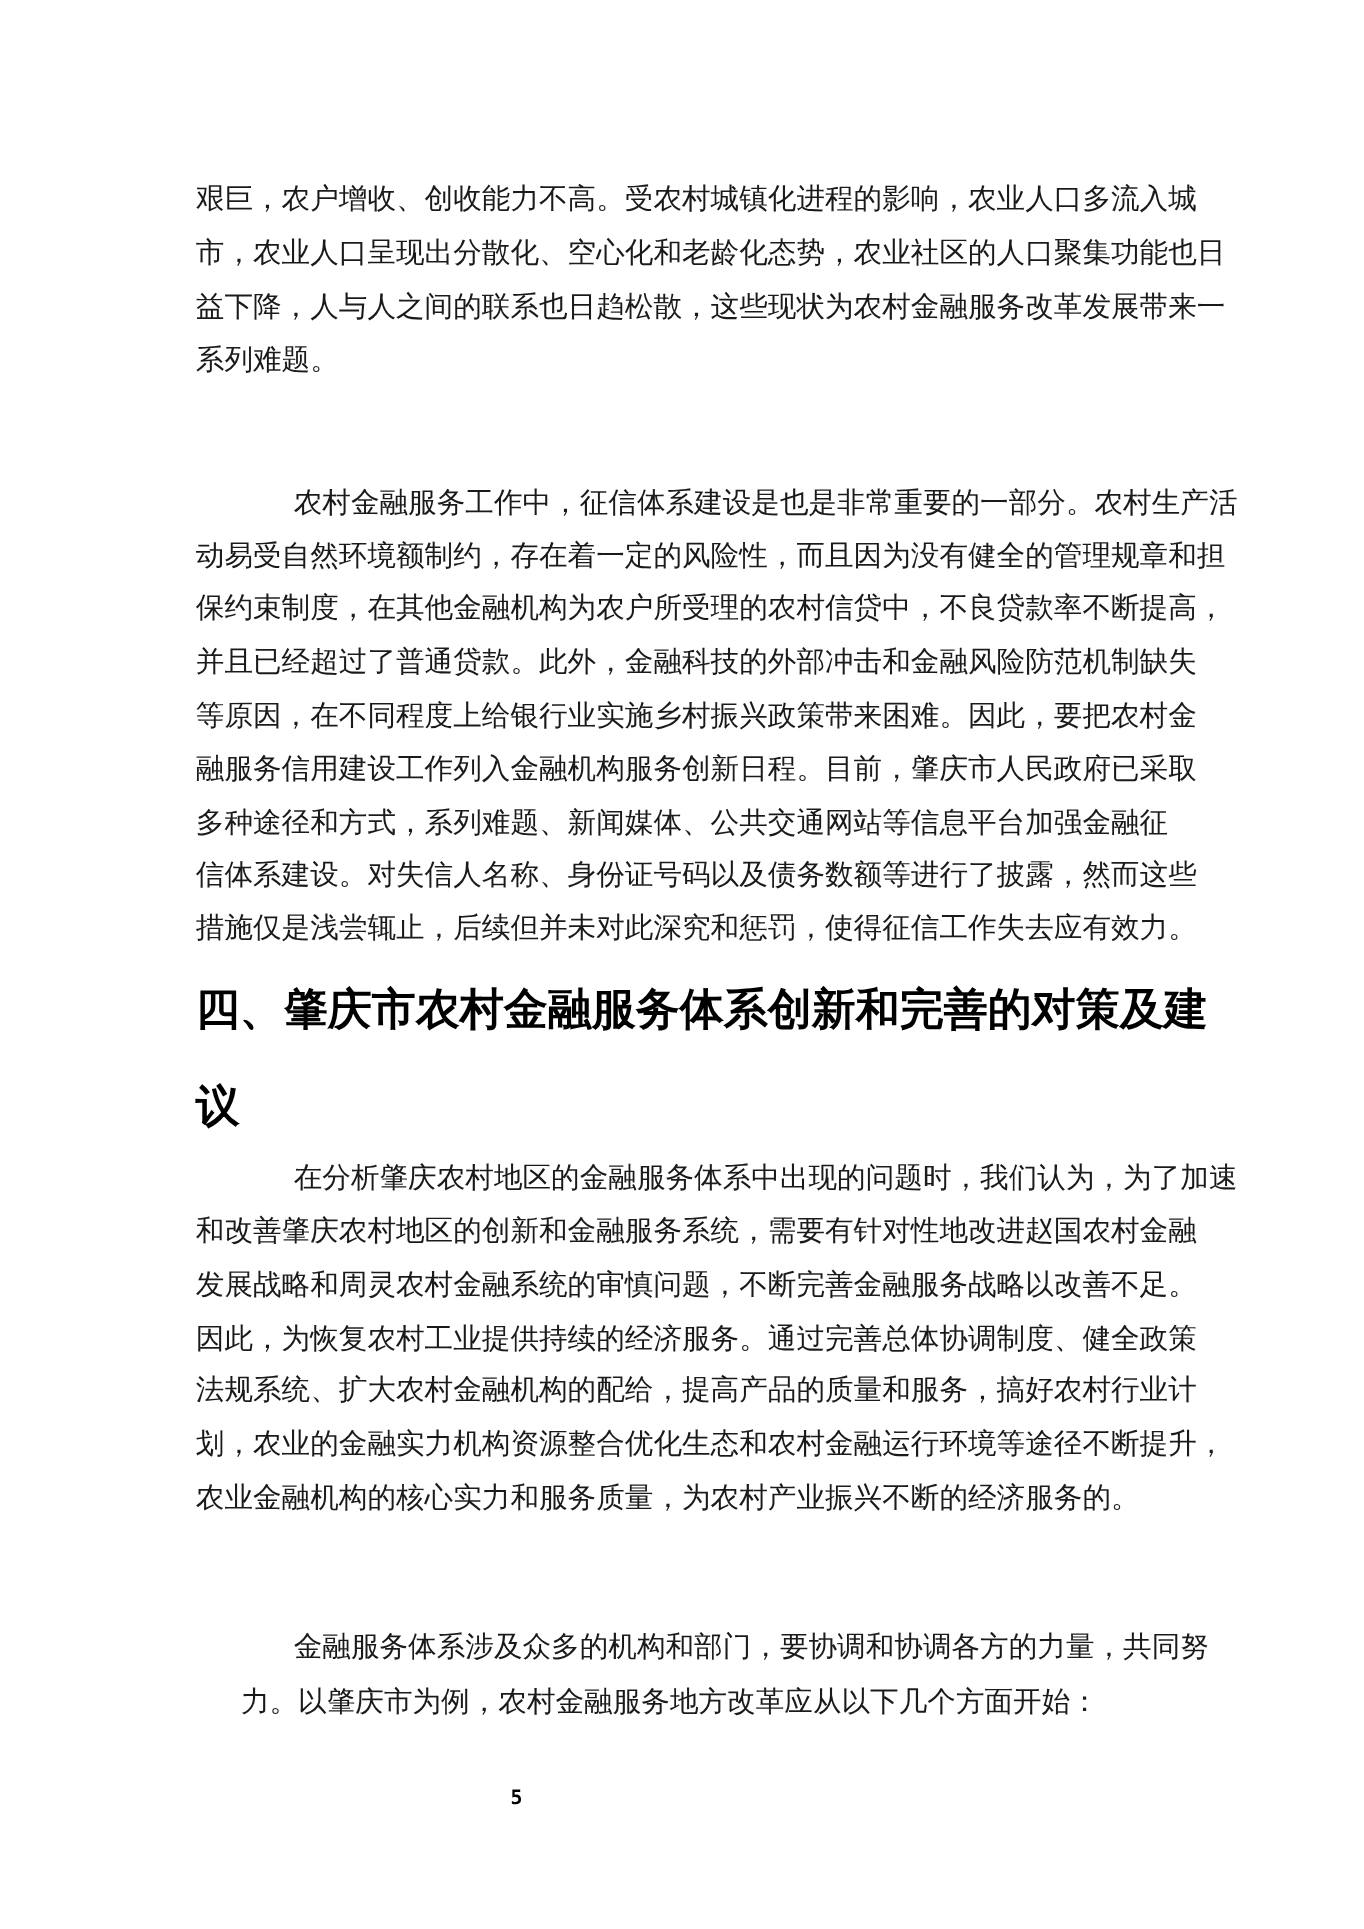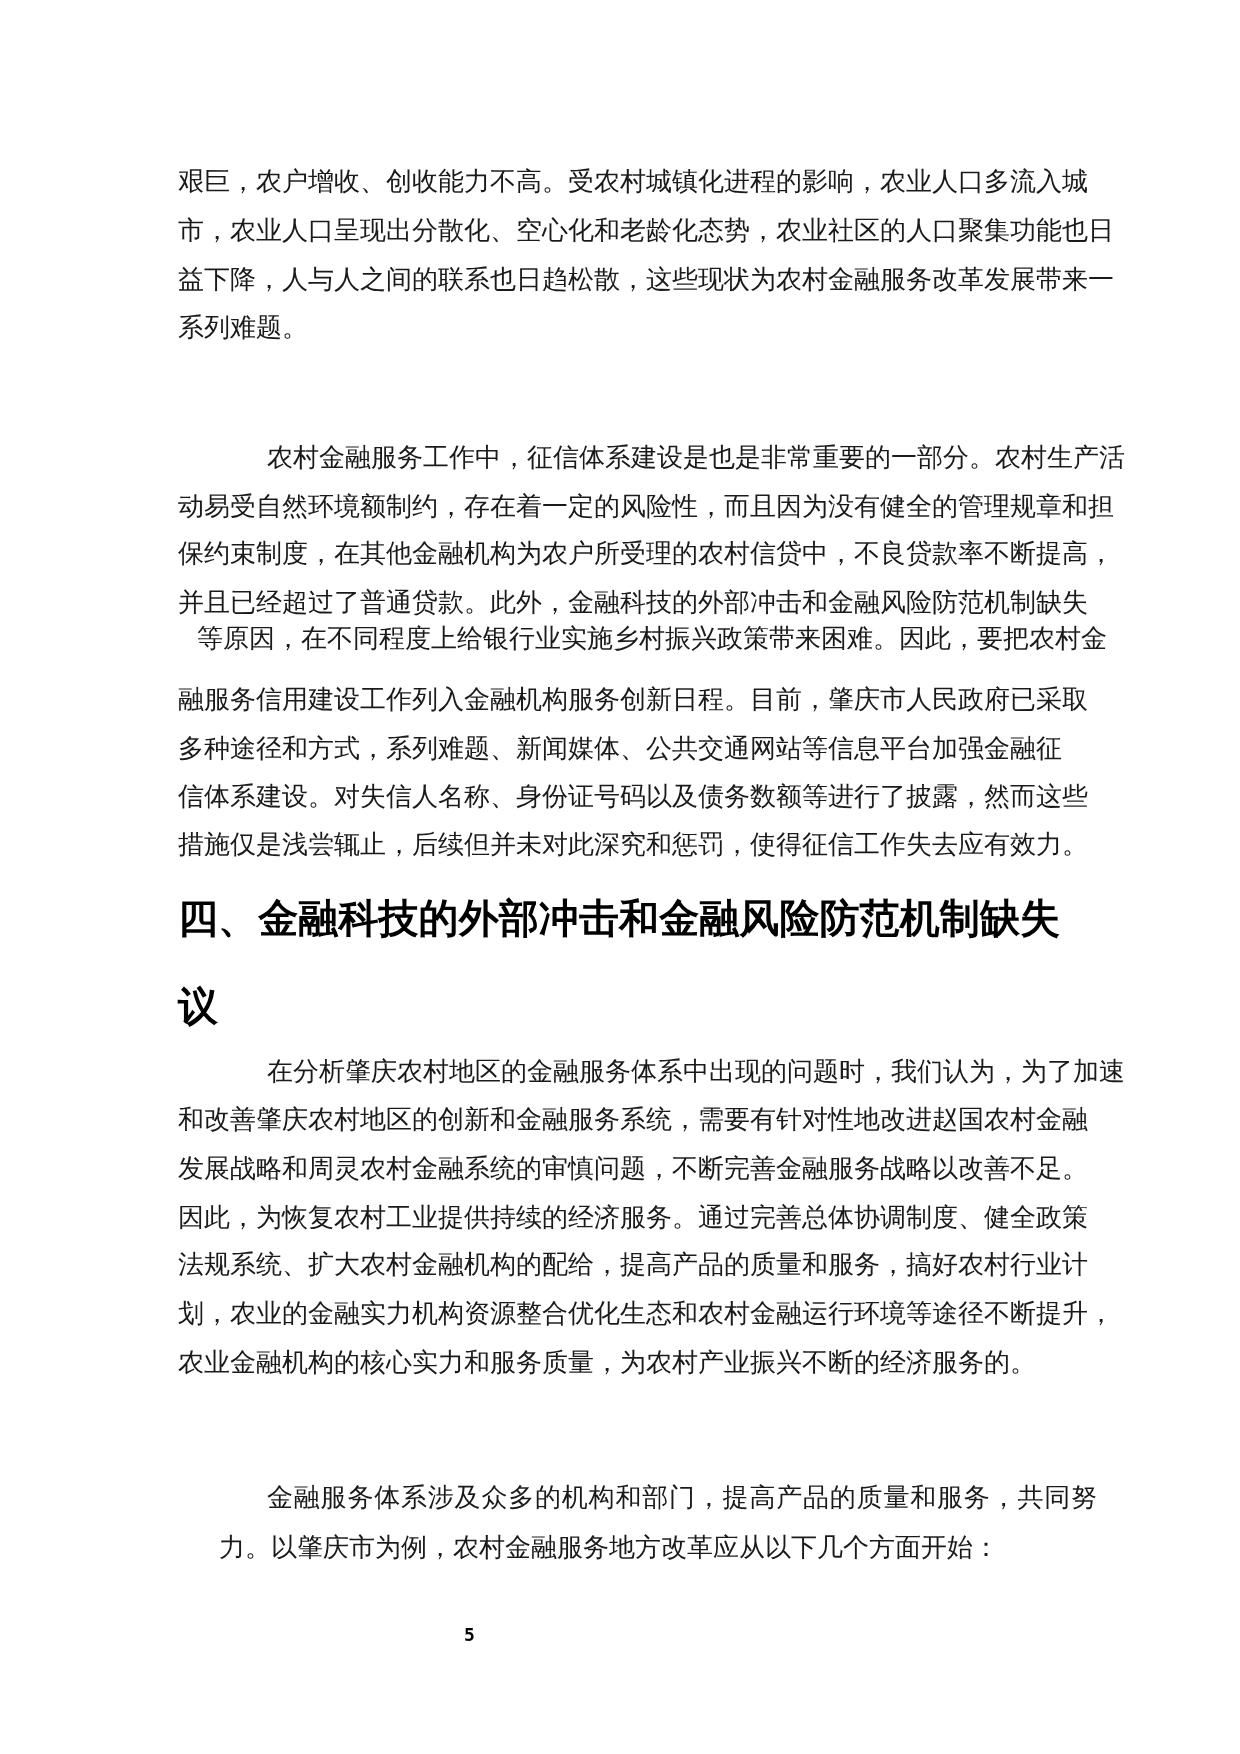--- a/index.html
+++ b/index.html
@@ -30,43 +30,43 @@
     <div class="line" style="top:259px;">益下降，人与人之间的联系也日趋松散，这些现状为农村金融服务改革发展带来一</div>
     <div class="line last" style="top:307px;">系列难题。</div>
   </div>
 
 
   <div>
     <div class="line indent" style="top:437px;">农村金融服务工作中，征信体系建设是也是非常重要的一部分。农村生产活</div>
     <div class="line" style="top:486px;">动易受自然环境额制约，存在着一定的风险性，而且因为没有健全的管理规章和担</div>
     <div class="line" style="top:533px;">保约束制度，在其他金融机构为农户所受理的农村信贷中，不良贷款率不断提高，</div>
     <div class="line" style="top:582px;">并且已经超过了普通贷款。此外，金融科技的外部冲击和金融风险防范机制缺失</div>
-    <div class="line" style="top:618px;margin-left:19px;">等原因，在不同程度上给银行业实施乡村振兴政策带来困难。因此，要把农村金</div>
+    <div class="line" style="top:631px;">等原因，在不同程度上给银行业实施乡村振兴政策带来困难。因此，要把农村金</div>
     <div class="line" style="top:679px;">融服务信用建设工作列入金融机构服务创新日程。目前，肇庆市人民政府已采取</div>
     <div class="line" style="top:728px;">多种途径和方式，系列难题、新闻媒体、公共交通网站等信息平台加强金融征</div>
     <div class="line" style="top:776px;">信体系建设。对失信人名称、身份证号码以及债务数额等进行了披露，然而这些</div>
     <div class="line last" style="top:824px;">措施仅是浅尝辄止，后续但并未对此深究和惩罚，使得征信工作失去应有效力。</div>
   </div>
 
   <div>
-    <div class="h1 wide" style="top:890px;">四、金融科技的外部冲击和金融风险防范机制缺失</div>
+    <div class="h1 wide" style="top:890px;">四、肇庆市农村金融服务体系创新和完善的对策及建</div>
     <div class="h1" style="top:978px;">议</div>
   </div>
 
   <div>
     <div class="line indent" style="top:1051px;">在分析肇庆农村地区的金融服务体系中出现的问题时，我们认为，为了加速</div>
     <div class="line" style="top:1099px;">和改善肇庆农村地区的创新和金融服务系统，需要有针对性地改进赵国农村金融</div>
     <div class="line" style="top:1148px;">发展战略和周灵农村金融系统的审慎问题，不断完善金融服务战略以改善不足。</div>
     <div class="line" style="top:1197px;">因此，为恢复农村工业提供持续的经济服务。通过完善总体协调制度、健全政策</div>
     <div class="line" style="top:1244px;">法规系统、扩大农村金融机构的配给，提高产品的质量和服务，搞好农村行业计</div>
     <div class="line" style="top:1293px;">划，农业的金融实力机构资源整合优化生态和农村金融运行环境等途径不断提升，</div>
     <div class="line last" style="top:1342px;">农业金融机构的核心实力和服务质量，为农村产业振兴不断的经济服务的。</div>
   </div>
 
 
   <div>
-    <div class="line indent" style="top:1477px;">金融服务体系涉及众多的机构和部门，提高产品的质量和服务，共同努</div>
+    <div class="line indent" style="top:1477px;">金融服务体系涉及众多的机构和部门，要协调和协调各方的力量，共同努</div>
     <div class="line last" style="top:1527px;margin-left:41px;">力。以肇庆市为例，农村金融服务地方改革应从以下几个方面开始：</div>
   </div>
 
   <div class="pagenum">5</div>
 
 </div>
 
 </body></html>

